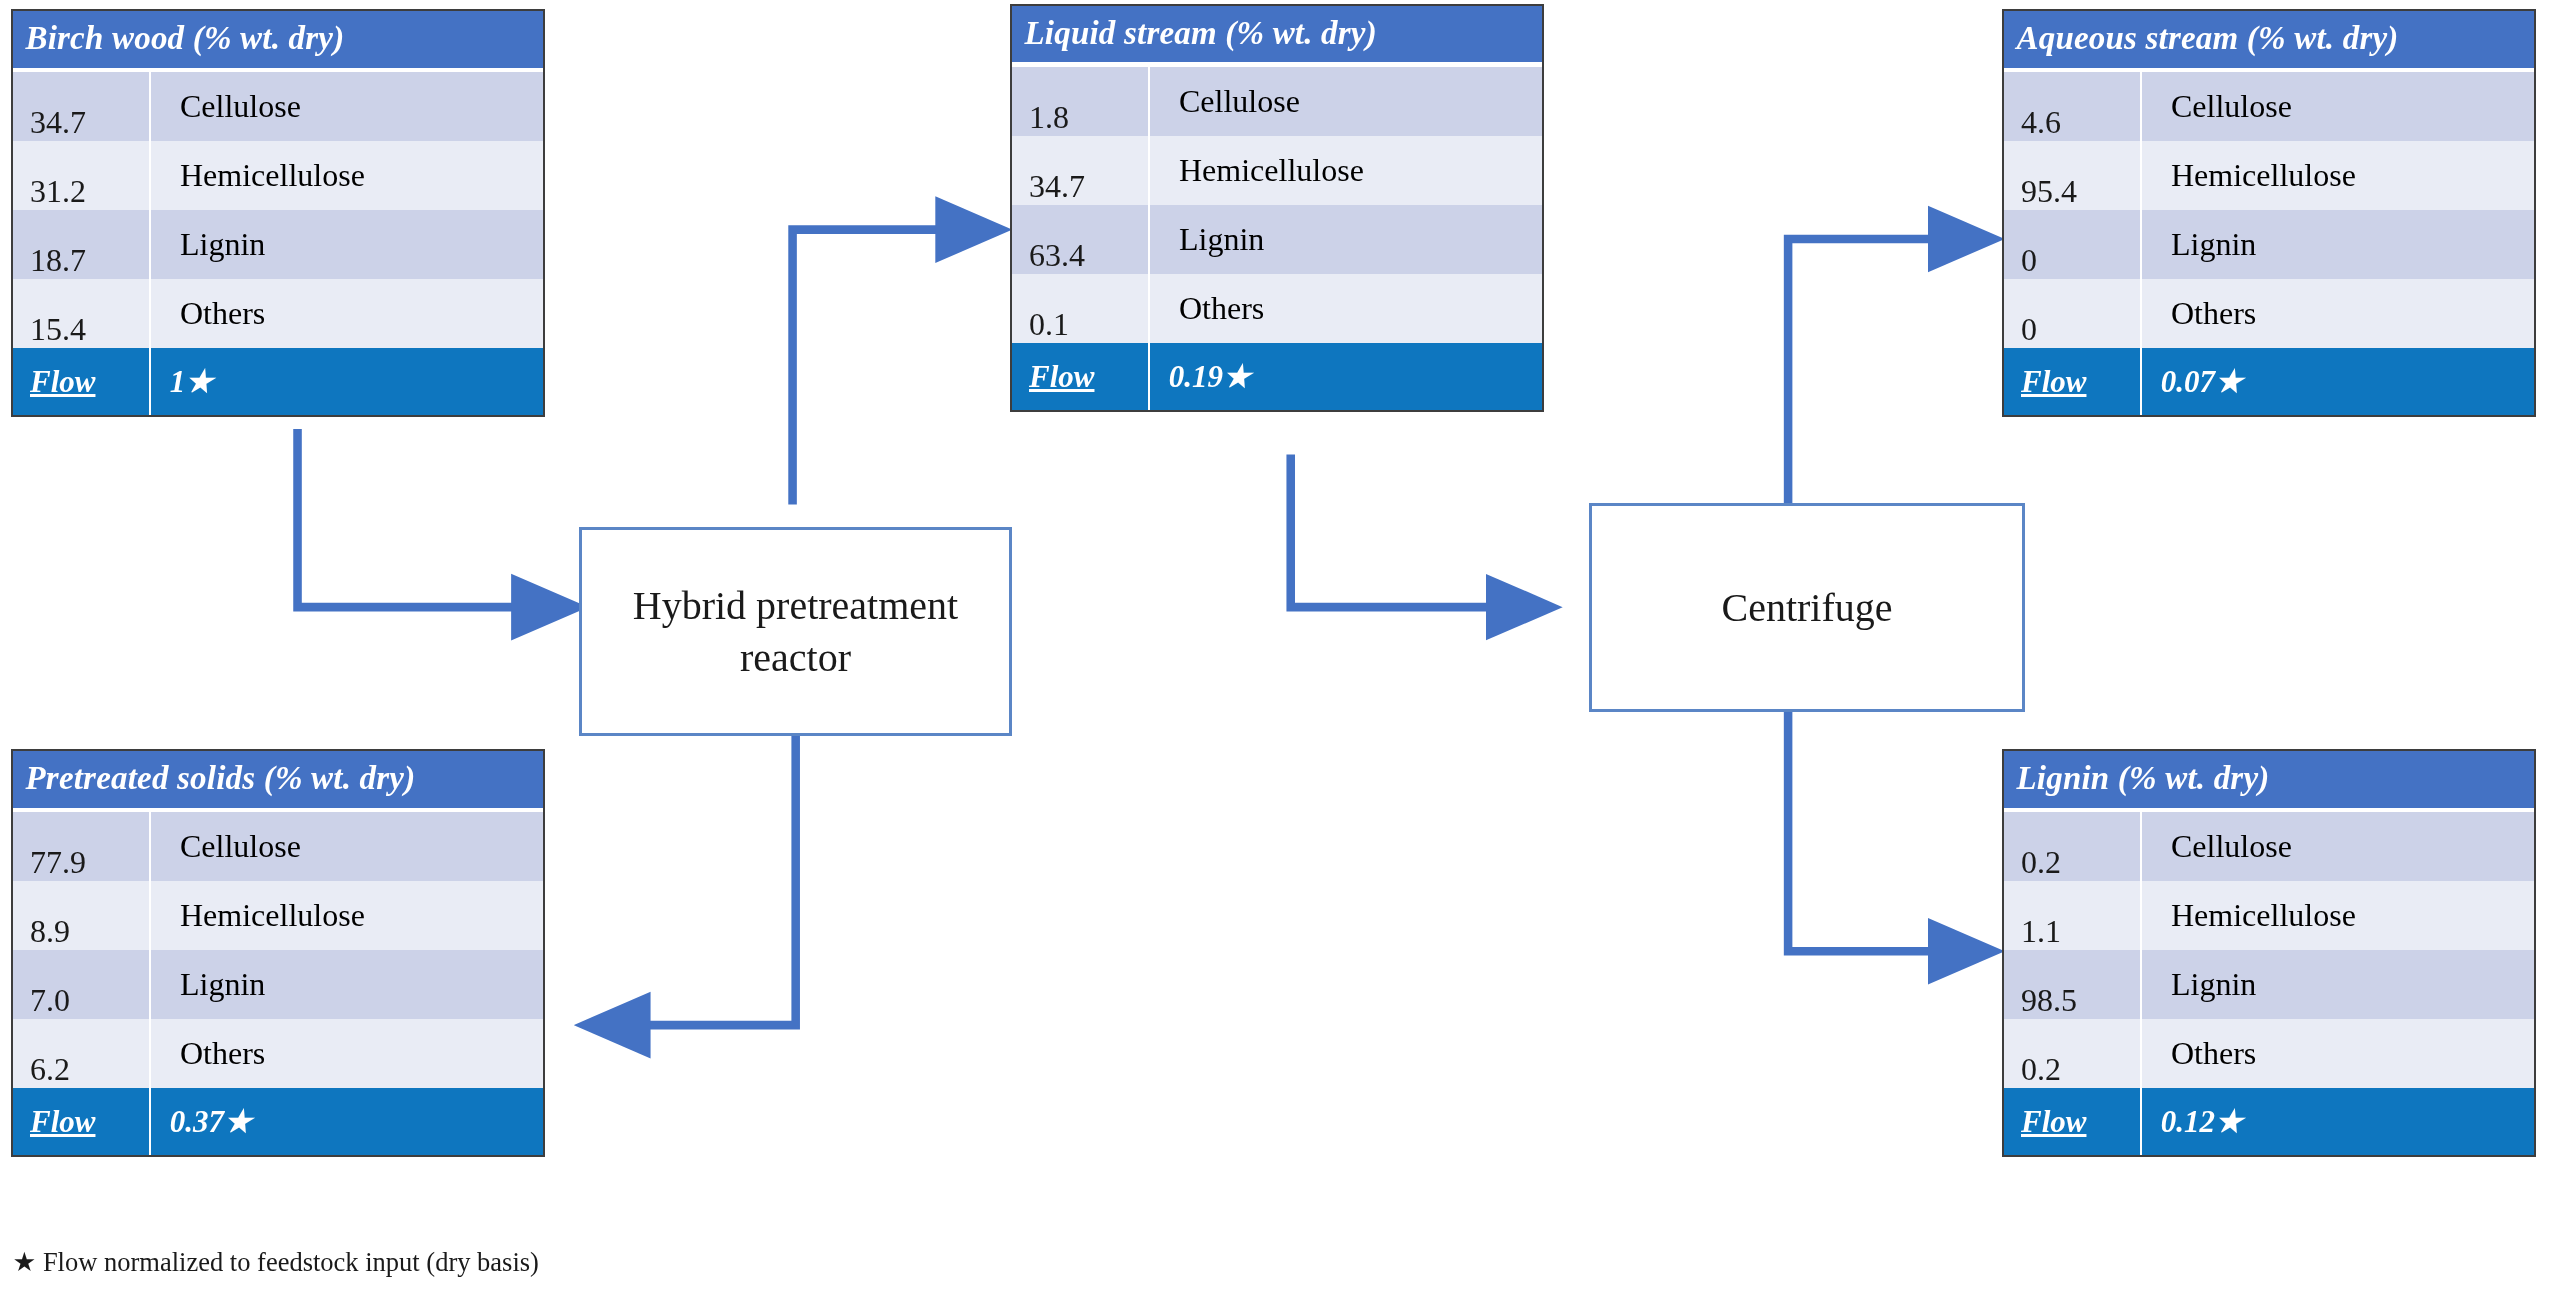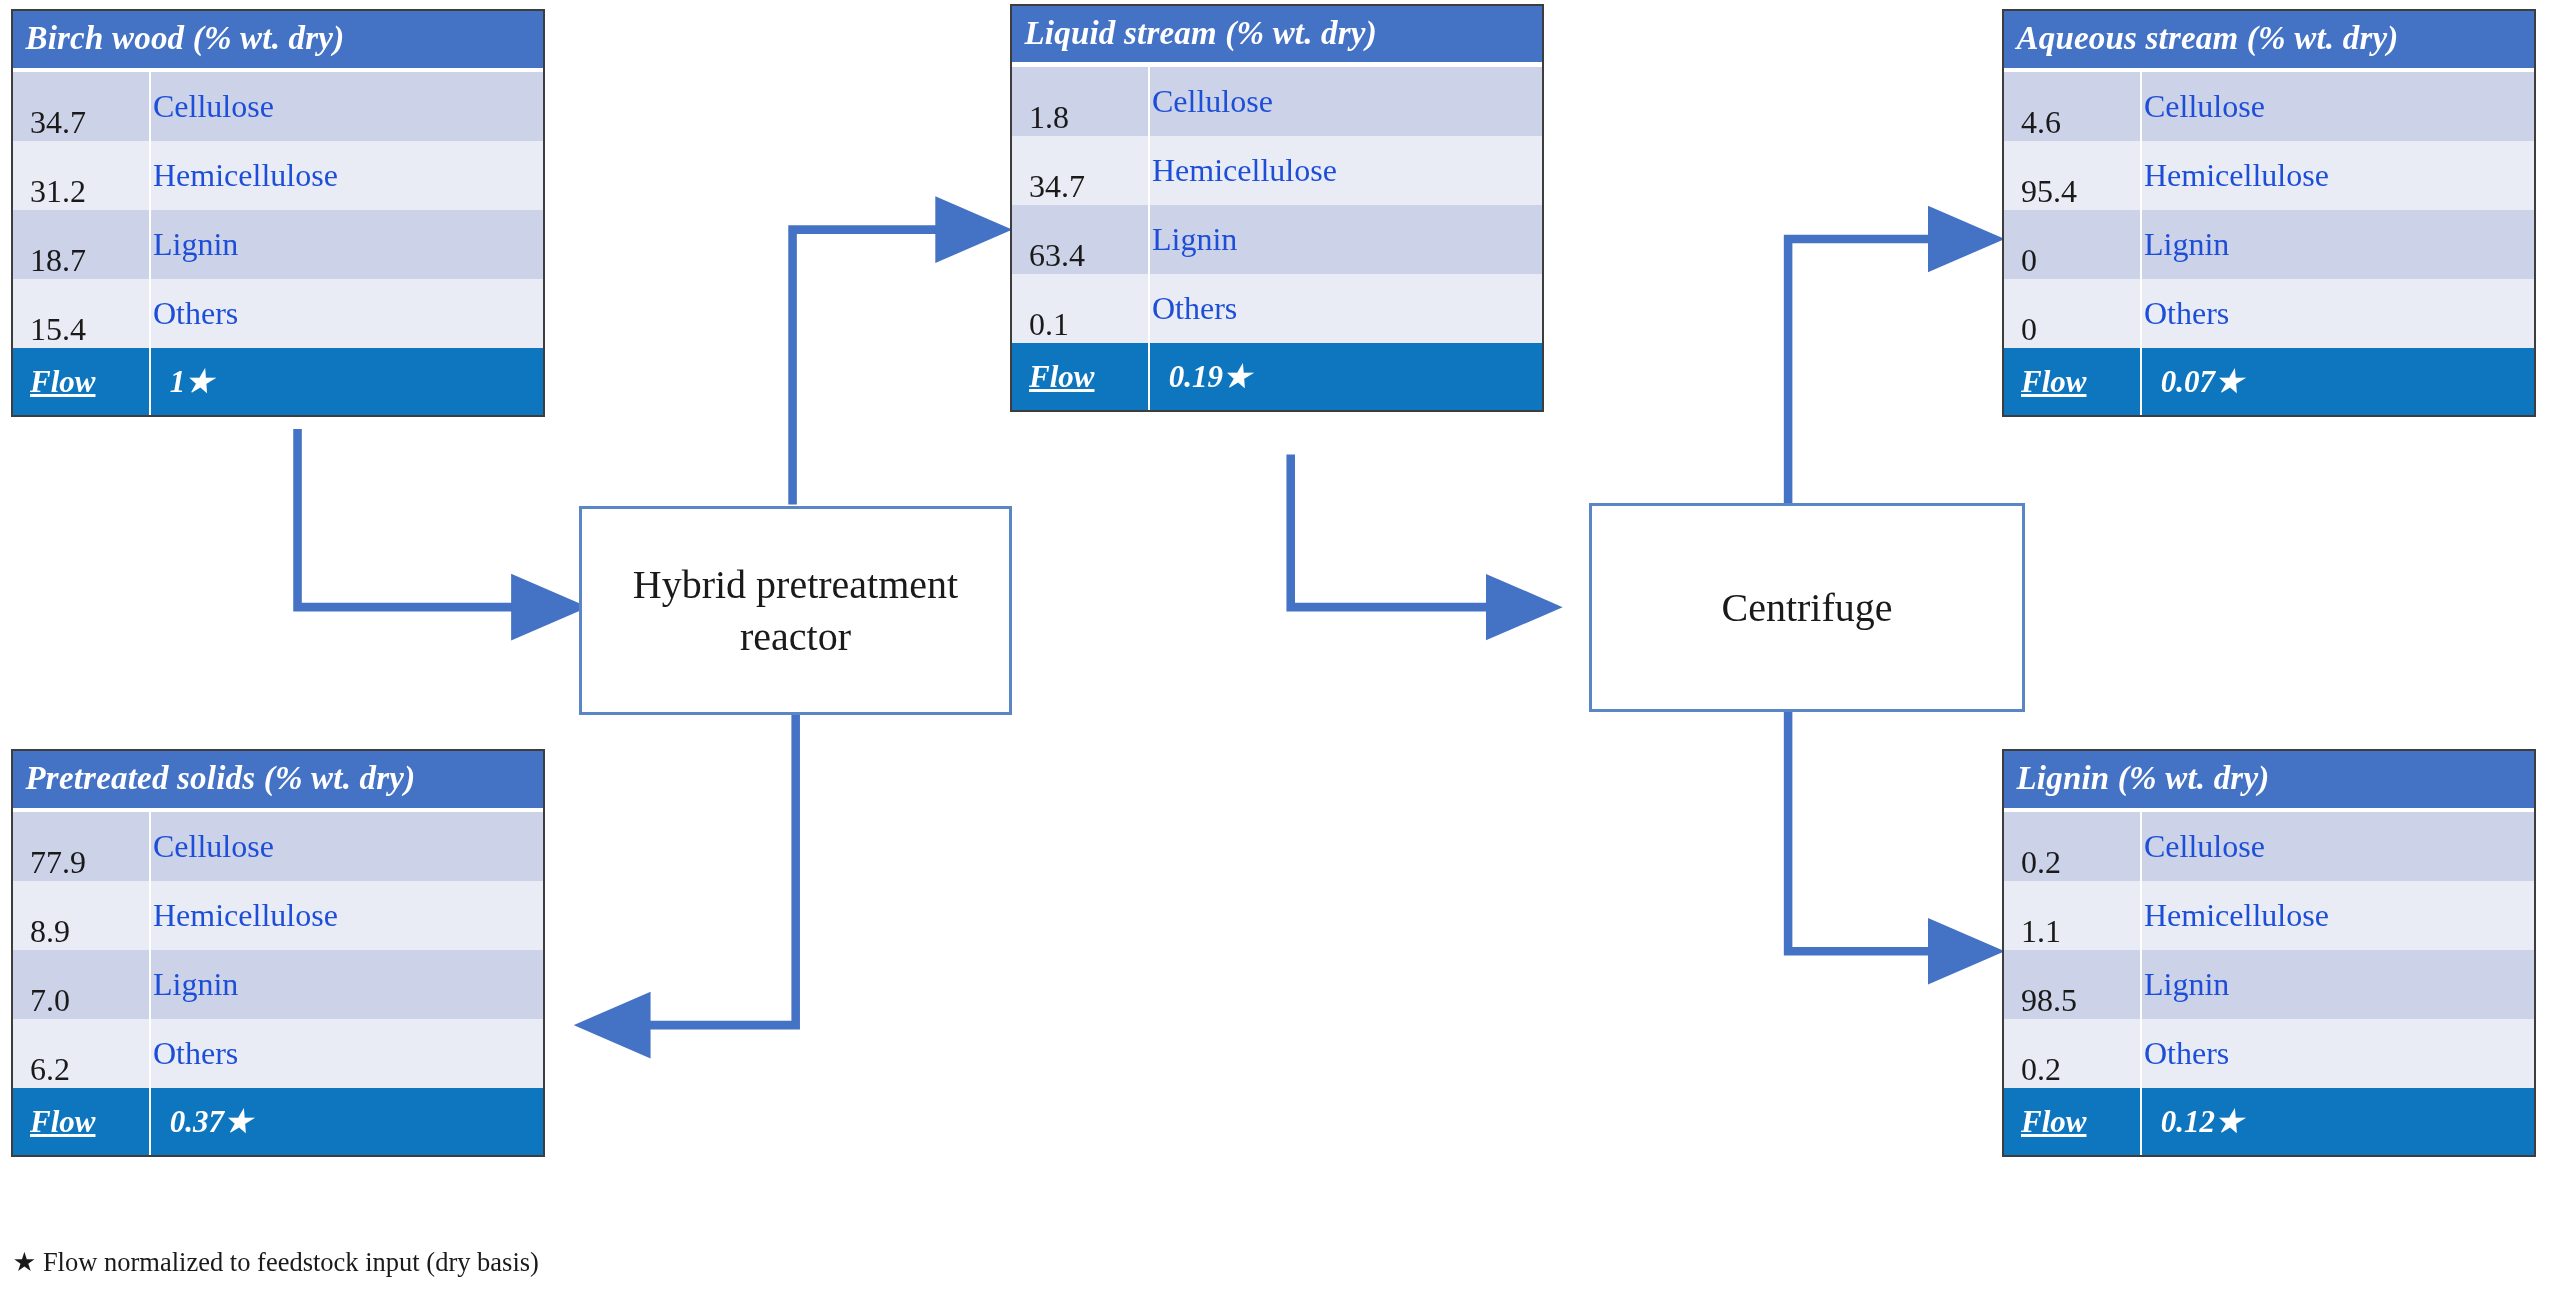--- a/index.html
+++ b/index.html
@@ -12,21 +12,21 @@
     border:2.3px solid #3d3d3d;background:#ffffff;}
   .st-header{background:#4472C4;color:#ffffff;font-style:italic;font-weight:bold;
     font-size:33px;line-height:1;padding:11px 0 12.5px 12.5px;white-space:nowrap;
     letter-spacing:0.2px;}
   .st-rowgap{height:4.7px;background:#ffffff;}
   .st-row{display:flex;align-items:flex-end;height:69px;}
   .st-row.odd{background:#ccd2e8;}
   .st-row.even{background:#e9ecf5;}
   .st-val{width:136px;flex:0 0 136px;font-size:32px;color:#1a1a1a;
     padding-left:17px;box-sizing:border-box;}
-  .st-name{font-size:32px;color:#1d4ed8;padding-left:2px;
+  .st-name{font-size:32px;color:#000000;padding-left:29px;
     border-left:2.3px solid #ffffff;box-sizing:border-box;flex:1;height:69px;
     display:flex;align-items:center;}
   .st-flow{display:flex;align-items:center;height:67px;background:#0E76BF;color:#fff;}
   .st-flow .f-label{width:136px;flex:0 0 136px;font-size:31px;font-style:italic;
     font-weight:bold;padding-left:17px;box-sizing:border-box;text-decoration:underline;}
   .st-flow .f-value{font-size:31px;font-style:italic;font-weight:bold;
     padding-left:18.7px;border-left:2.3px solid #ffffff;box-sizing:border-box;
     flex:1;height:67px;display:flex;align-items:center;}
 
   
@@ -181,21 +181,21 @@
     <div class="st-row even">
       <div class="st-val">0.2</div>
       <div class="st-name">Others</div>
     </div>
     <div class="st-flow">
       <div class="f-label">Flow</div>
       <div class="f-value">0.12★</div>
     </div>
   </div>
 
-  <div class="unit-box" style="left:579px;top:506px;width:433px;height:209px;">
+  <div class="unit-box" style="left:579px;top:527px;width:433px;height:209px;">
     <span>Hybrid pretreatment reactor</span>
   </div>
 
   <div class="unit-box" style="left:1554px;top:503px;width:436px;height:209px;margin-left:35px;">
     <span>Centrifuge</span>
   </div>
 
   <div class="footnote" style="left:12.5px;top:1246px;">★ Flow normalized to feedstock input (dry basis)</div>
 
 </div>

